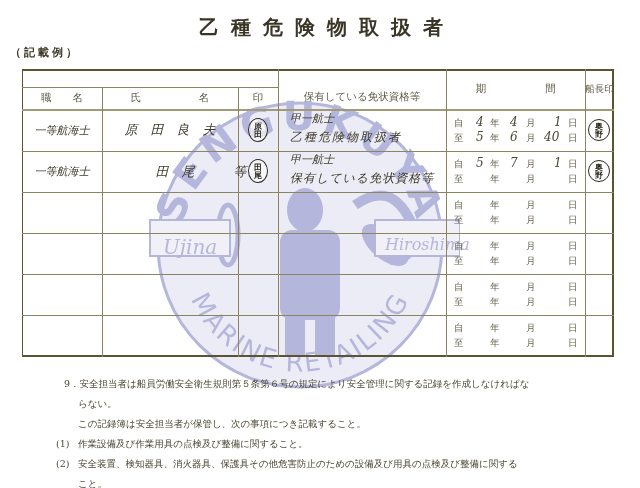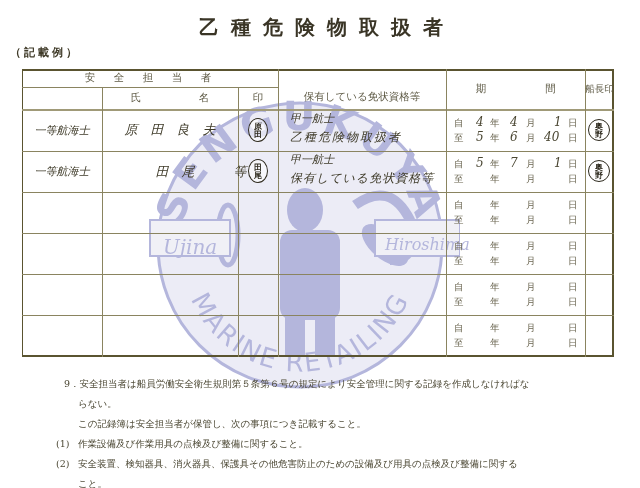--- a/index.html
+++ b/index.html
@@ -85,21 +85,21 @@
   <div class="line hb" style="left:0;right:0;top:164px;"></div>
   <div class="line hb" style="left:0;right:0;top:205px;"></div>
   <div class="line hb" style="left:0;right:0;top:246px;"></div>
 
   <div class="line vb" style="left:80px;top:18px;bottom:0;"></div>
   <div class="line vb" style="left:216px;top:18px;bottom:0;"></div>
   <div class="line vb" style="left:256px;top:0;bottom:0;"></div>
   <div class="line vb" style="left:424px;top:0;bottom:0;"></div>
   <div class="line vb" style="left:563px;top:0;bottom:0;"></div>
 
-  <div class="cell hw" style="left:0;width:256px;top:0;height:18px;letter-spacing:4px;">安　全　担　当　者</div>
+  <div class="cell hw" style="left:0;width:80px;top:18px;height:22px;">職　　名</div>
   <div class="cell hw" style="left:80px;width:68px;top:18px;height:22px;">氏</div>
   <div class="cell hw" style="left:148px;width:68px;top:18px;height:22px;">名</div>
   <div class="cell hw" style="left:216px;width:40px;top:18px;height:22px;">印</div>
   <div class="cell hw" style="left:256px;width:168px;top:0;height:56px;">保有している免状資格等</div>
   <div class="cell hw" style="left:424px;width:70px;top:0;height:40px;">期</div>
   <div class="cell hw" style="left:494px;width:69px;top:0;height:40px;">間</div>
   <div class="cell hw" style="left:563px;width:29px;top:0;height:40px;font-size:9.5px;">船長印</div>
 
   <div>
     <div class="cell hand" style="left:0;width:80px;top:40px;height:42px;font-size:11px;">一等航海士</div>

